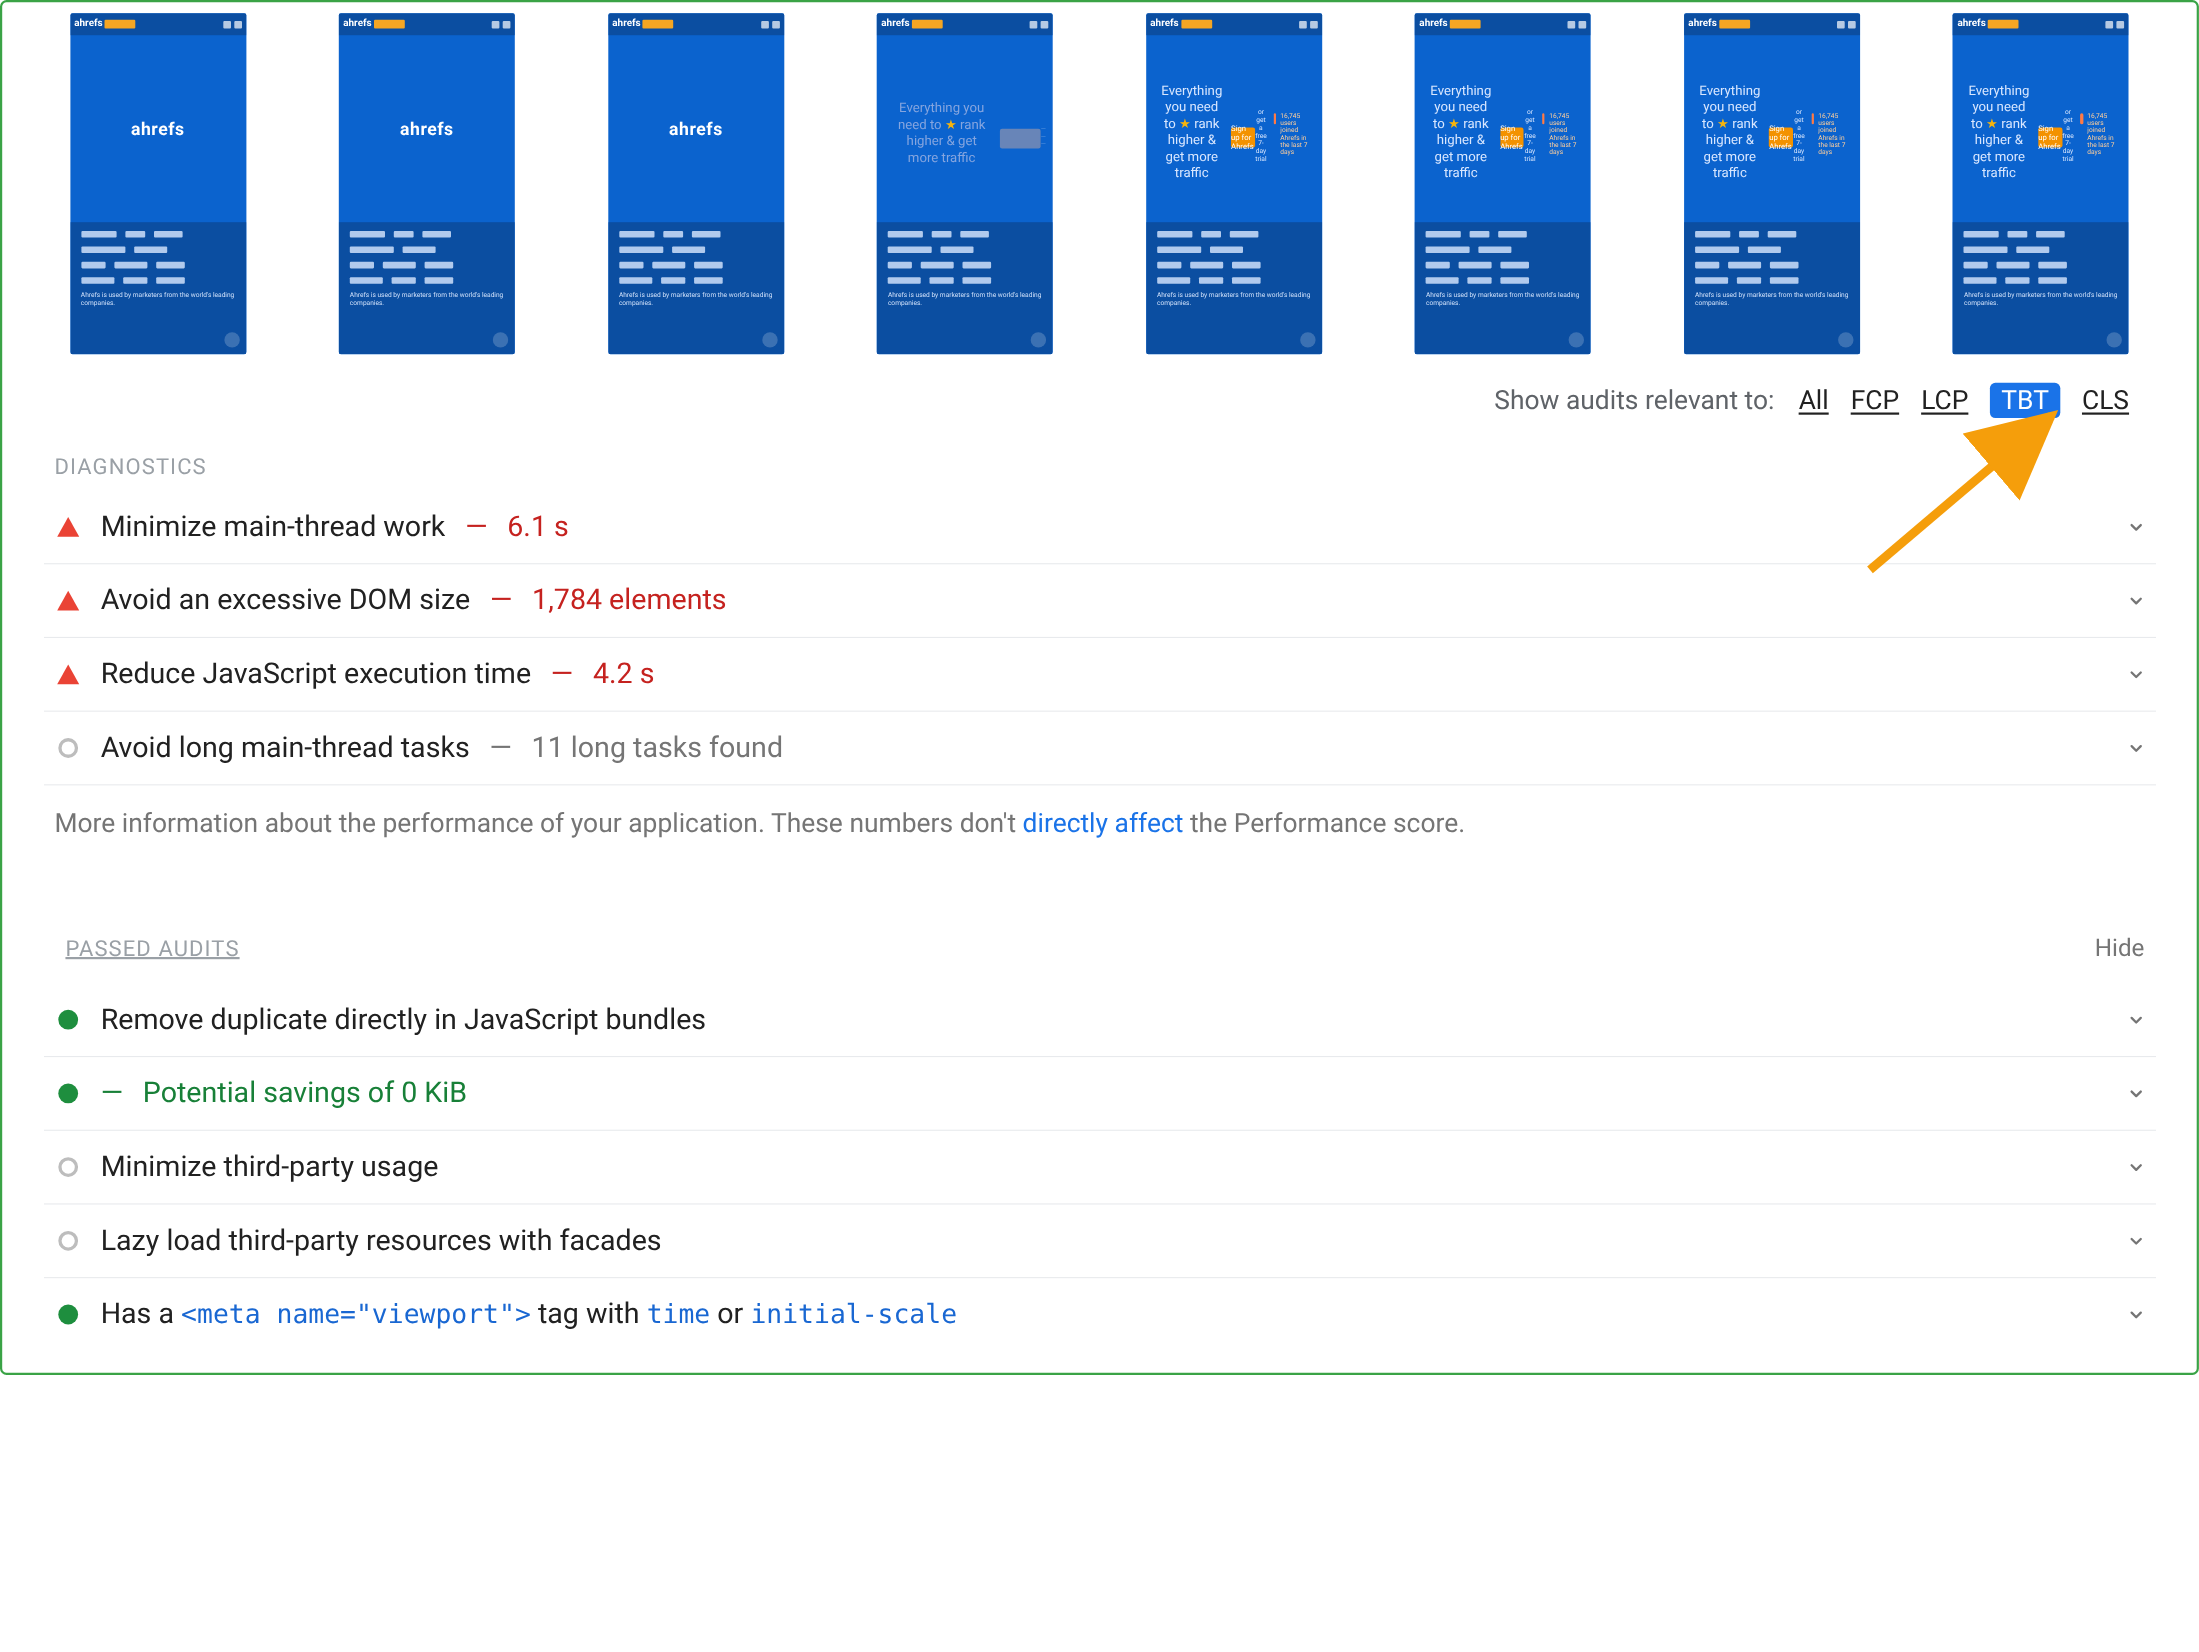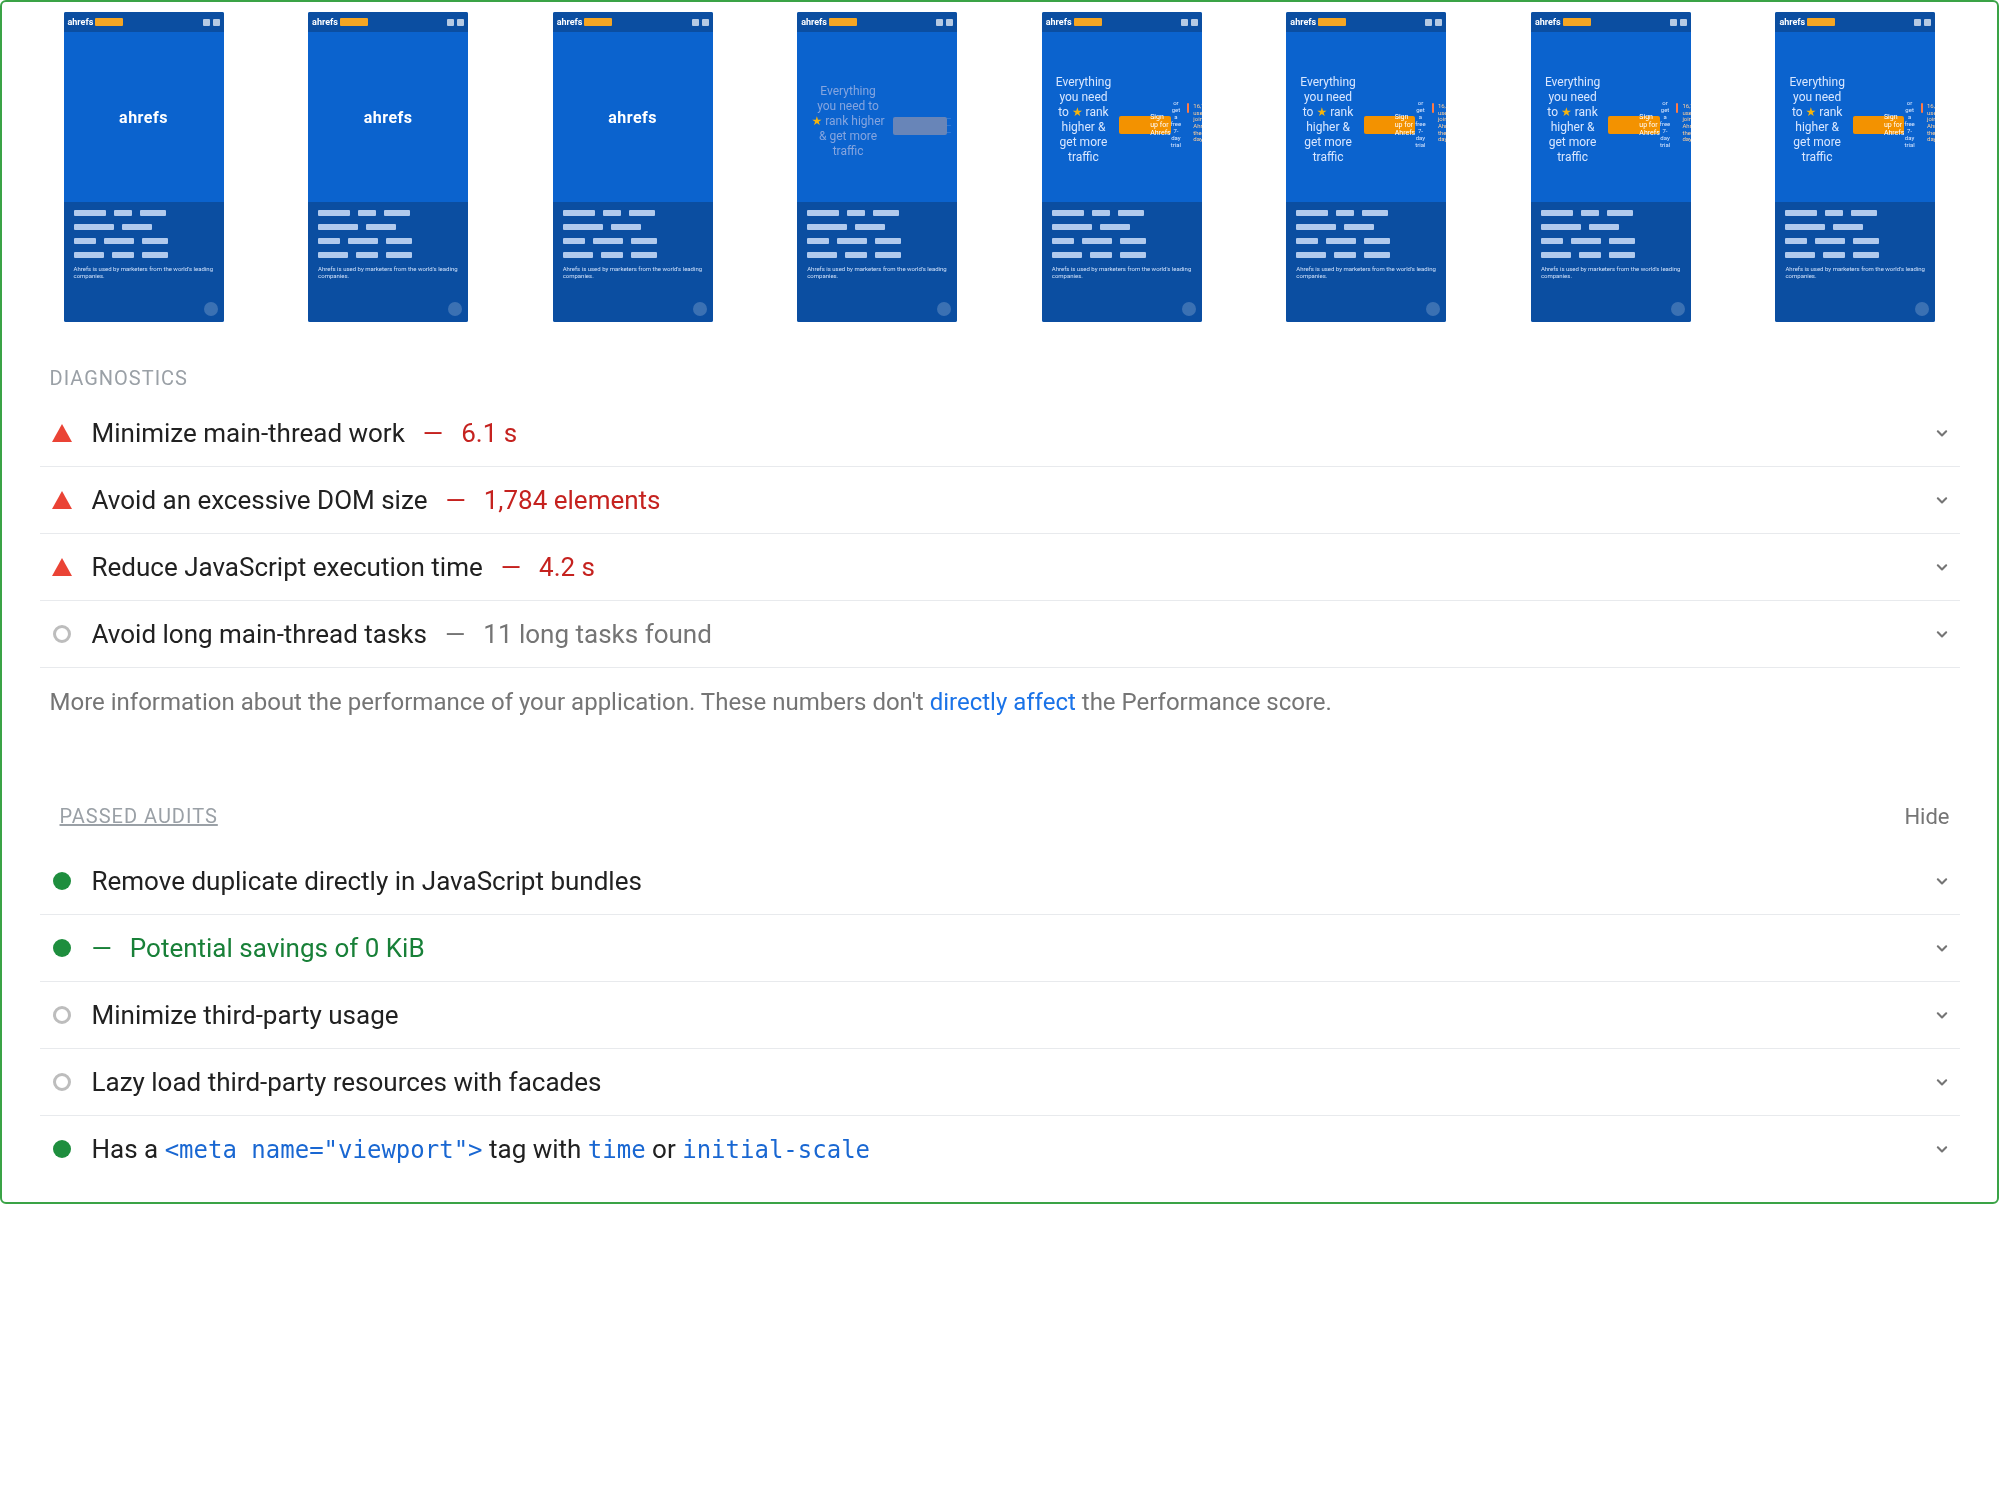--- a/index.html
+++ b/index.html
@@ -28,21 +28,21 @@
   .thumb .bar .ic { width:7px; height:7px; background:#fff; opacity:.7; border-radius:1px;}
   .thumb .upper { height:170px; display:flex; align-items:center; justify-content:center; padding:6px;}
   .thumb .lower { background:#0b4ea1; height:120px; padding:8px 10px; }
   .thumb .lower .row { height:8px; display:flex; gap:8px; margin-bottom:6px;}
   .thumb .lower .row span { display:inline-block; height:6px; background:#cfe0fa; opacity:.85; border-radius:1px;}
   .thumb .lower .note { font-size:6px; color:#cfe0fa; line-height:1.1; margin-top:6px; }
   .thumb .badge { position:absolute; right:6px; bottom:6px; width:14px; height:14px; border-radius:50%; background:#ffffff33; }
   .thumb .logo { font-weight:700; font-size:16px; letter-spacing:.5px; }
   .thumb .headline { font-size:12px; color:#d9e7ff; text-align:center; line-height:1.25; padding:0 8px; }
   .thumb .headline .star{ color:#f6b40e; }
-  .thumb .cta { margin-top:10px; background:#f39200; width:120px; height:18px; border-radius:2px; display:flex; align-items:center; justify-content:center; font-size:7px; color:#fff;padding-left:31px;}
+  .thumb .cta { margin-top:10px; background:#f39200; width:120px; height:18px; border-radius:2px; display:flex; align-items:center; justify-content:center; font-size:7px; color:#fff;}
   .thumb .sub { font-size:6px; color:#d9e7ff; text-align:center; margin-top:6px;}
   .thumb .statrow{ display:flex; gap:4px; margin-top:6px; align-items:flex-start; padding:0 6px;}
   .thumb .heart{ width:10px;height:10px; background:#ff7a45; border-radius:2px;}
   .thumb .stattxt{ font-size:6px; color:#ffcf9c; line-height:1.1;}
   .thumb .gray-cta{ background:#6885b8; }
   .thumb .gray-headline{ color:#85a5df; }
 
   
   .filter-row { display:flex; justify-content:flex-end; align-items:center; gap:20px; padding:6px 24px 8px; font-size:24px; position:relative;}
   .filter-label { color:#5f6368; margin-right:2px; }
@@ -416,20 +416,37 @@
             <span style="width:30px"></span>
             <span style="width:22px"></span>
             <span style="width:26px"></span>
           </div>
           <div class="note">Ahrefs is used by marketers from the world's leading companies.</div>
         </div>
       <div class="badge"></div>
     </div>
   </div>
 
+  <div class="filter-row">
+    <span class="filter-label">Show audits relevant to:</span>
+    <span class="filter-link">All</span>
+    <span class="filter-link">FCP</span>
+    <span class="filter-link">LCP</span>
+    <span class="filter-chip">TBT</span>
+    <span class="filter-link">CLS</span>
+
+    <svg class="arrow-wrap" style="left:auto; right:60px; top:16px;" width="220" height="170">
+      <defs>
+        <marker id="ah" markerWidth="12" markerHeight="12" refX="9" refY="5" orient="auto">
+          <path d="M0,0 L10,5 L0,10 Z" fill="#f59e0b"></path>
+        </marker>
+      </defs>
+      <line x1="20" y1="160" x2="185" y2="20" stroke="#f59e0b" stroke-width="8" marker-end="url(#ah)"></line>
+    </svg>
+  </div>
 
   <div class="section-title">DIAGNOSTICS</div>
   <div class="audits">
     <div class="audit">
       <span class="icon">
           <span class="tri-red"></span>
         </span>
       <span class="title">Minimize main-thread work</span>
       <span class="dash red">—</span>
       <span class="value red">6.1 s</span>

